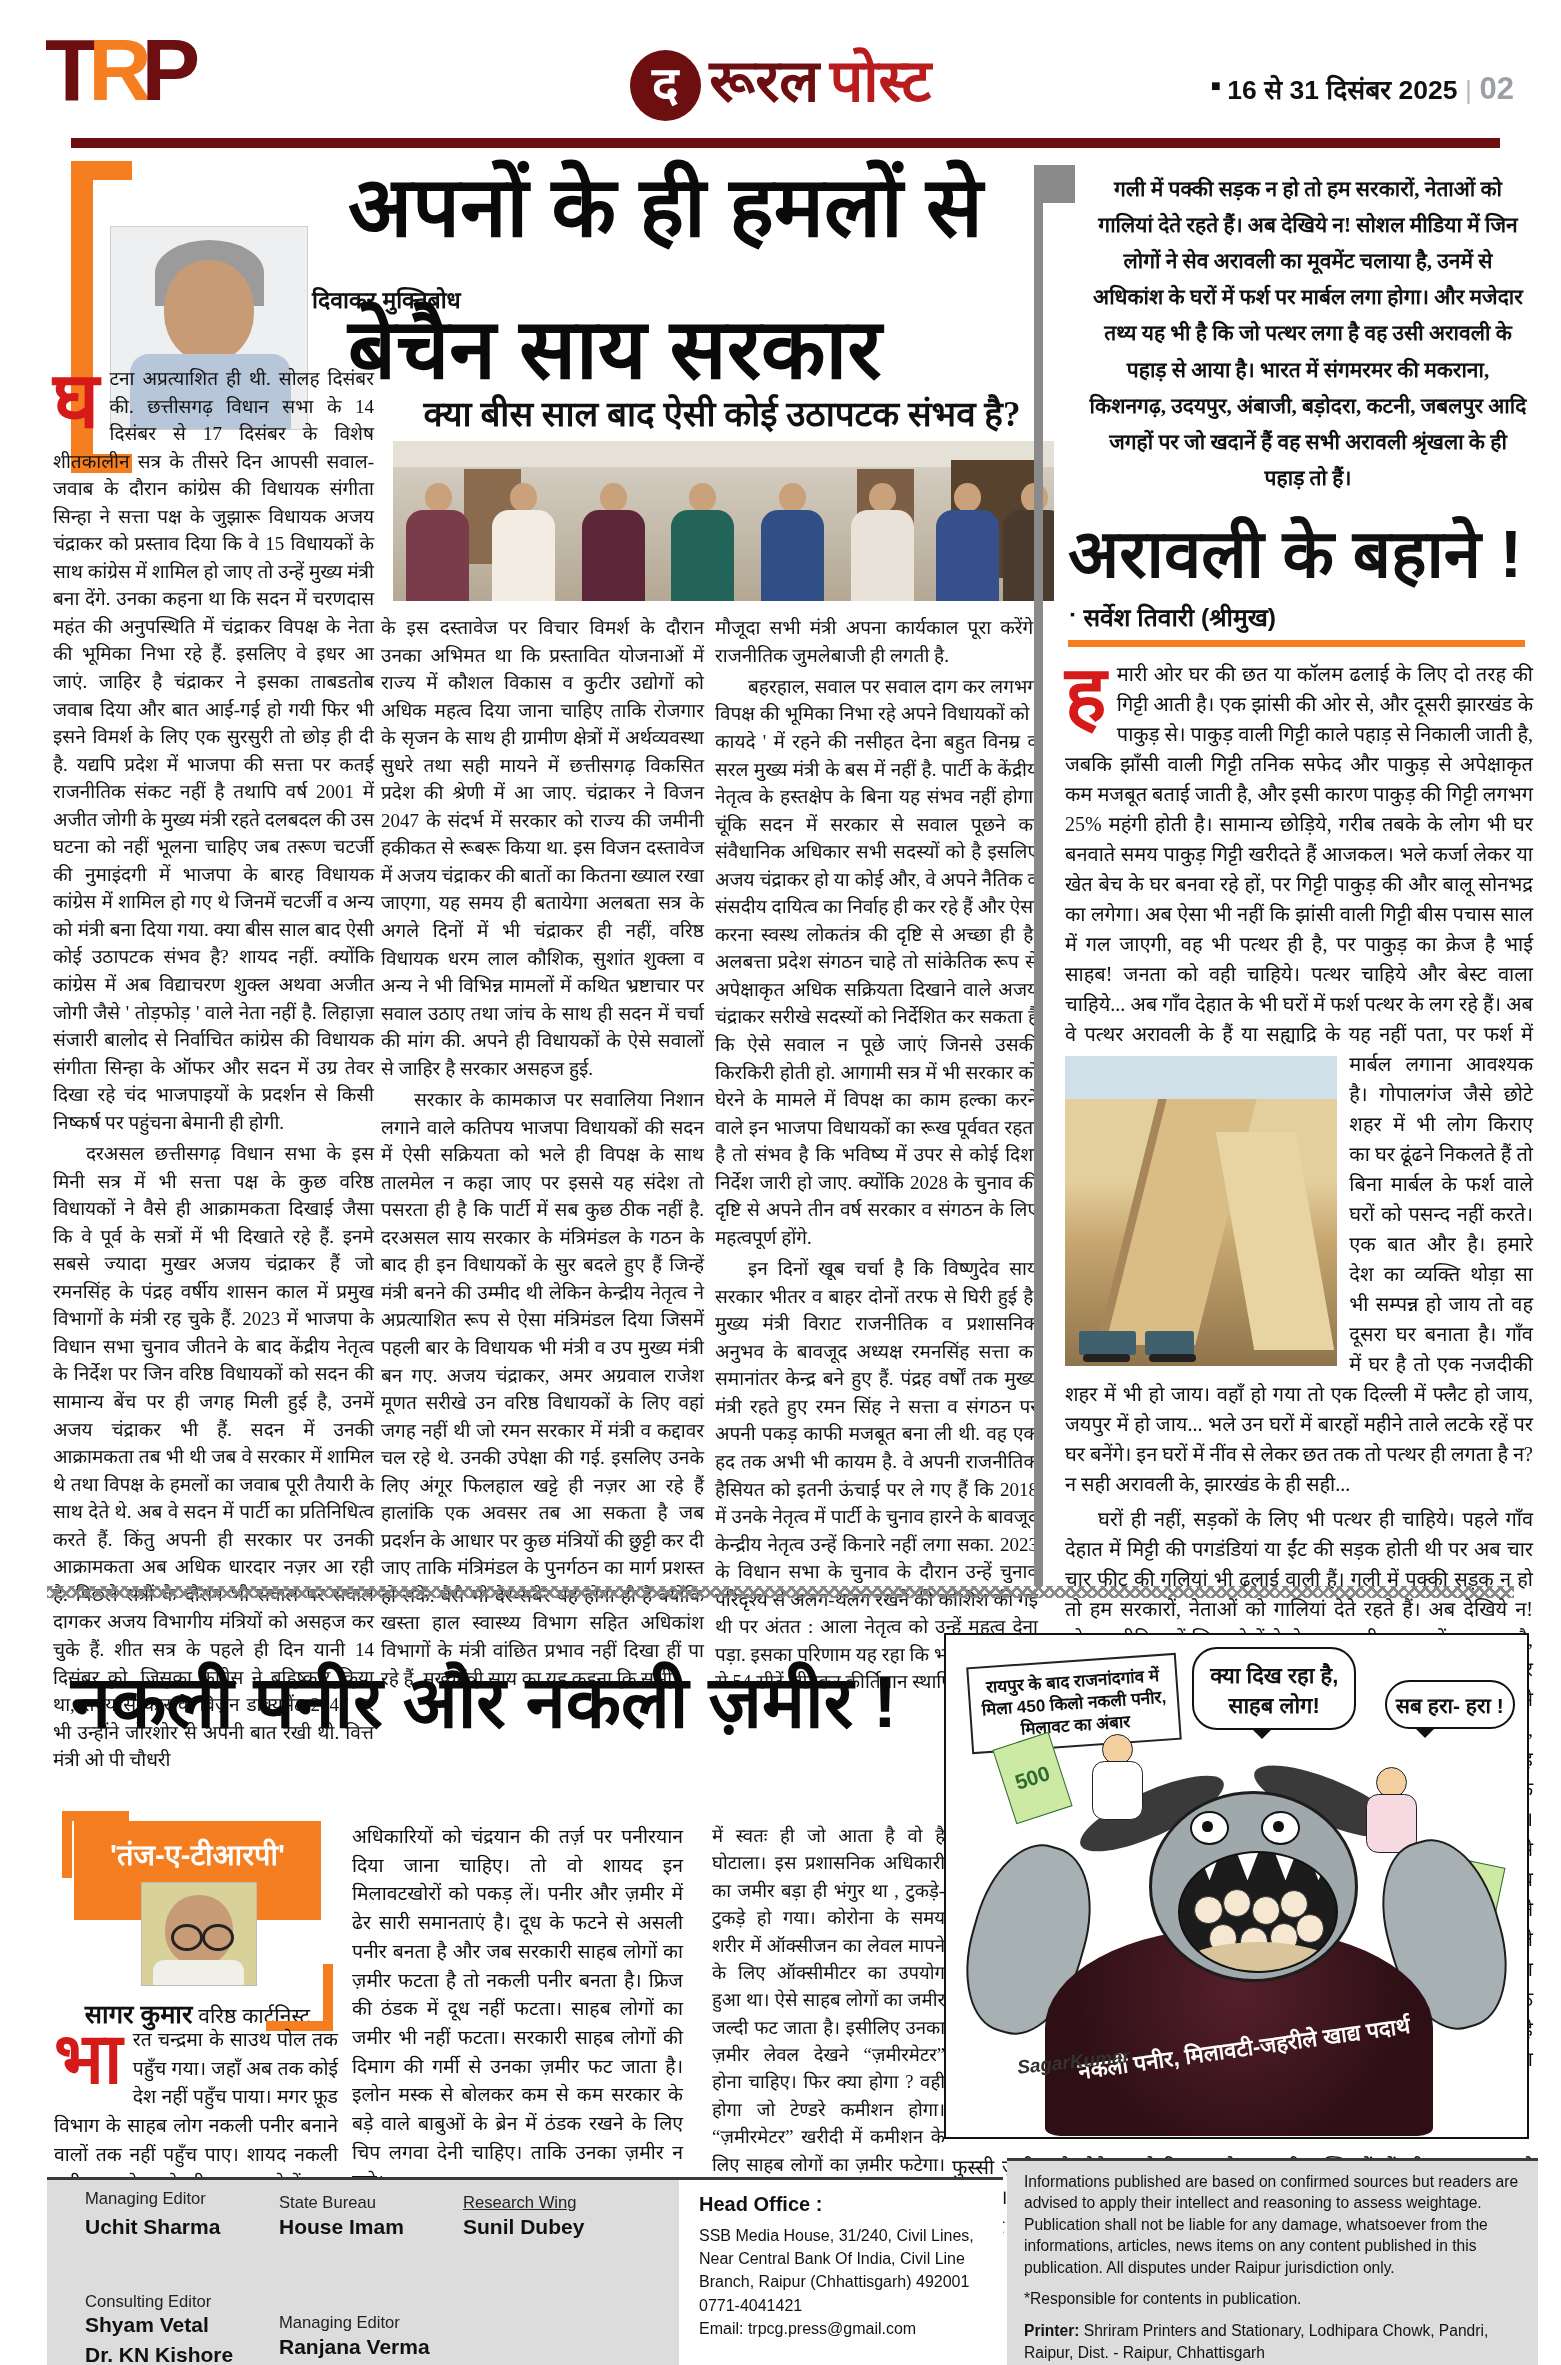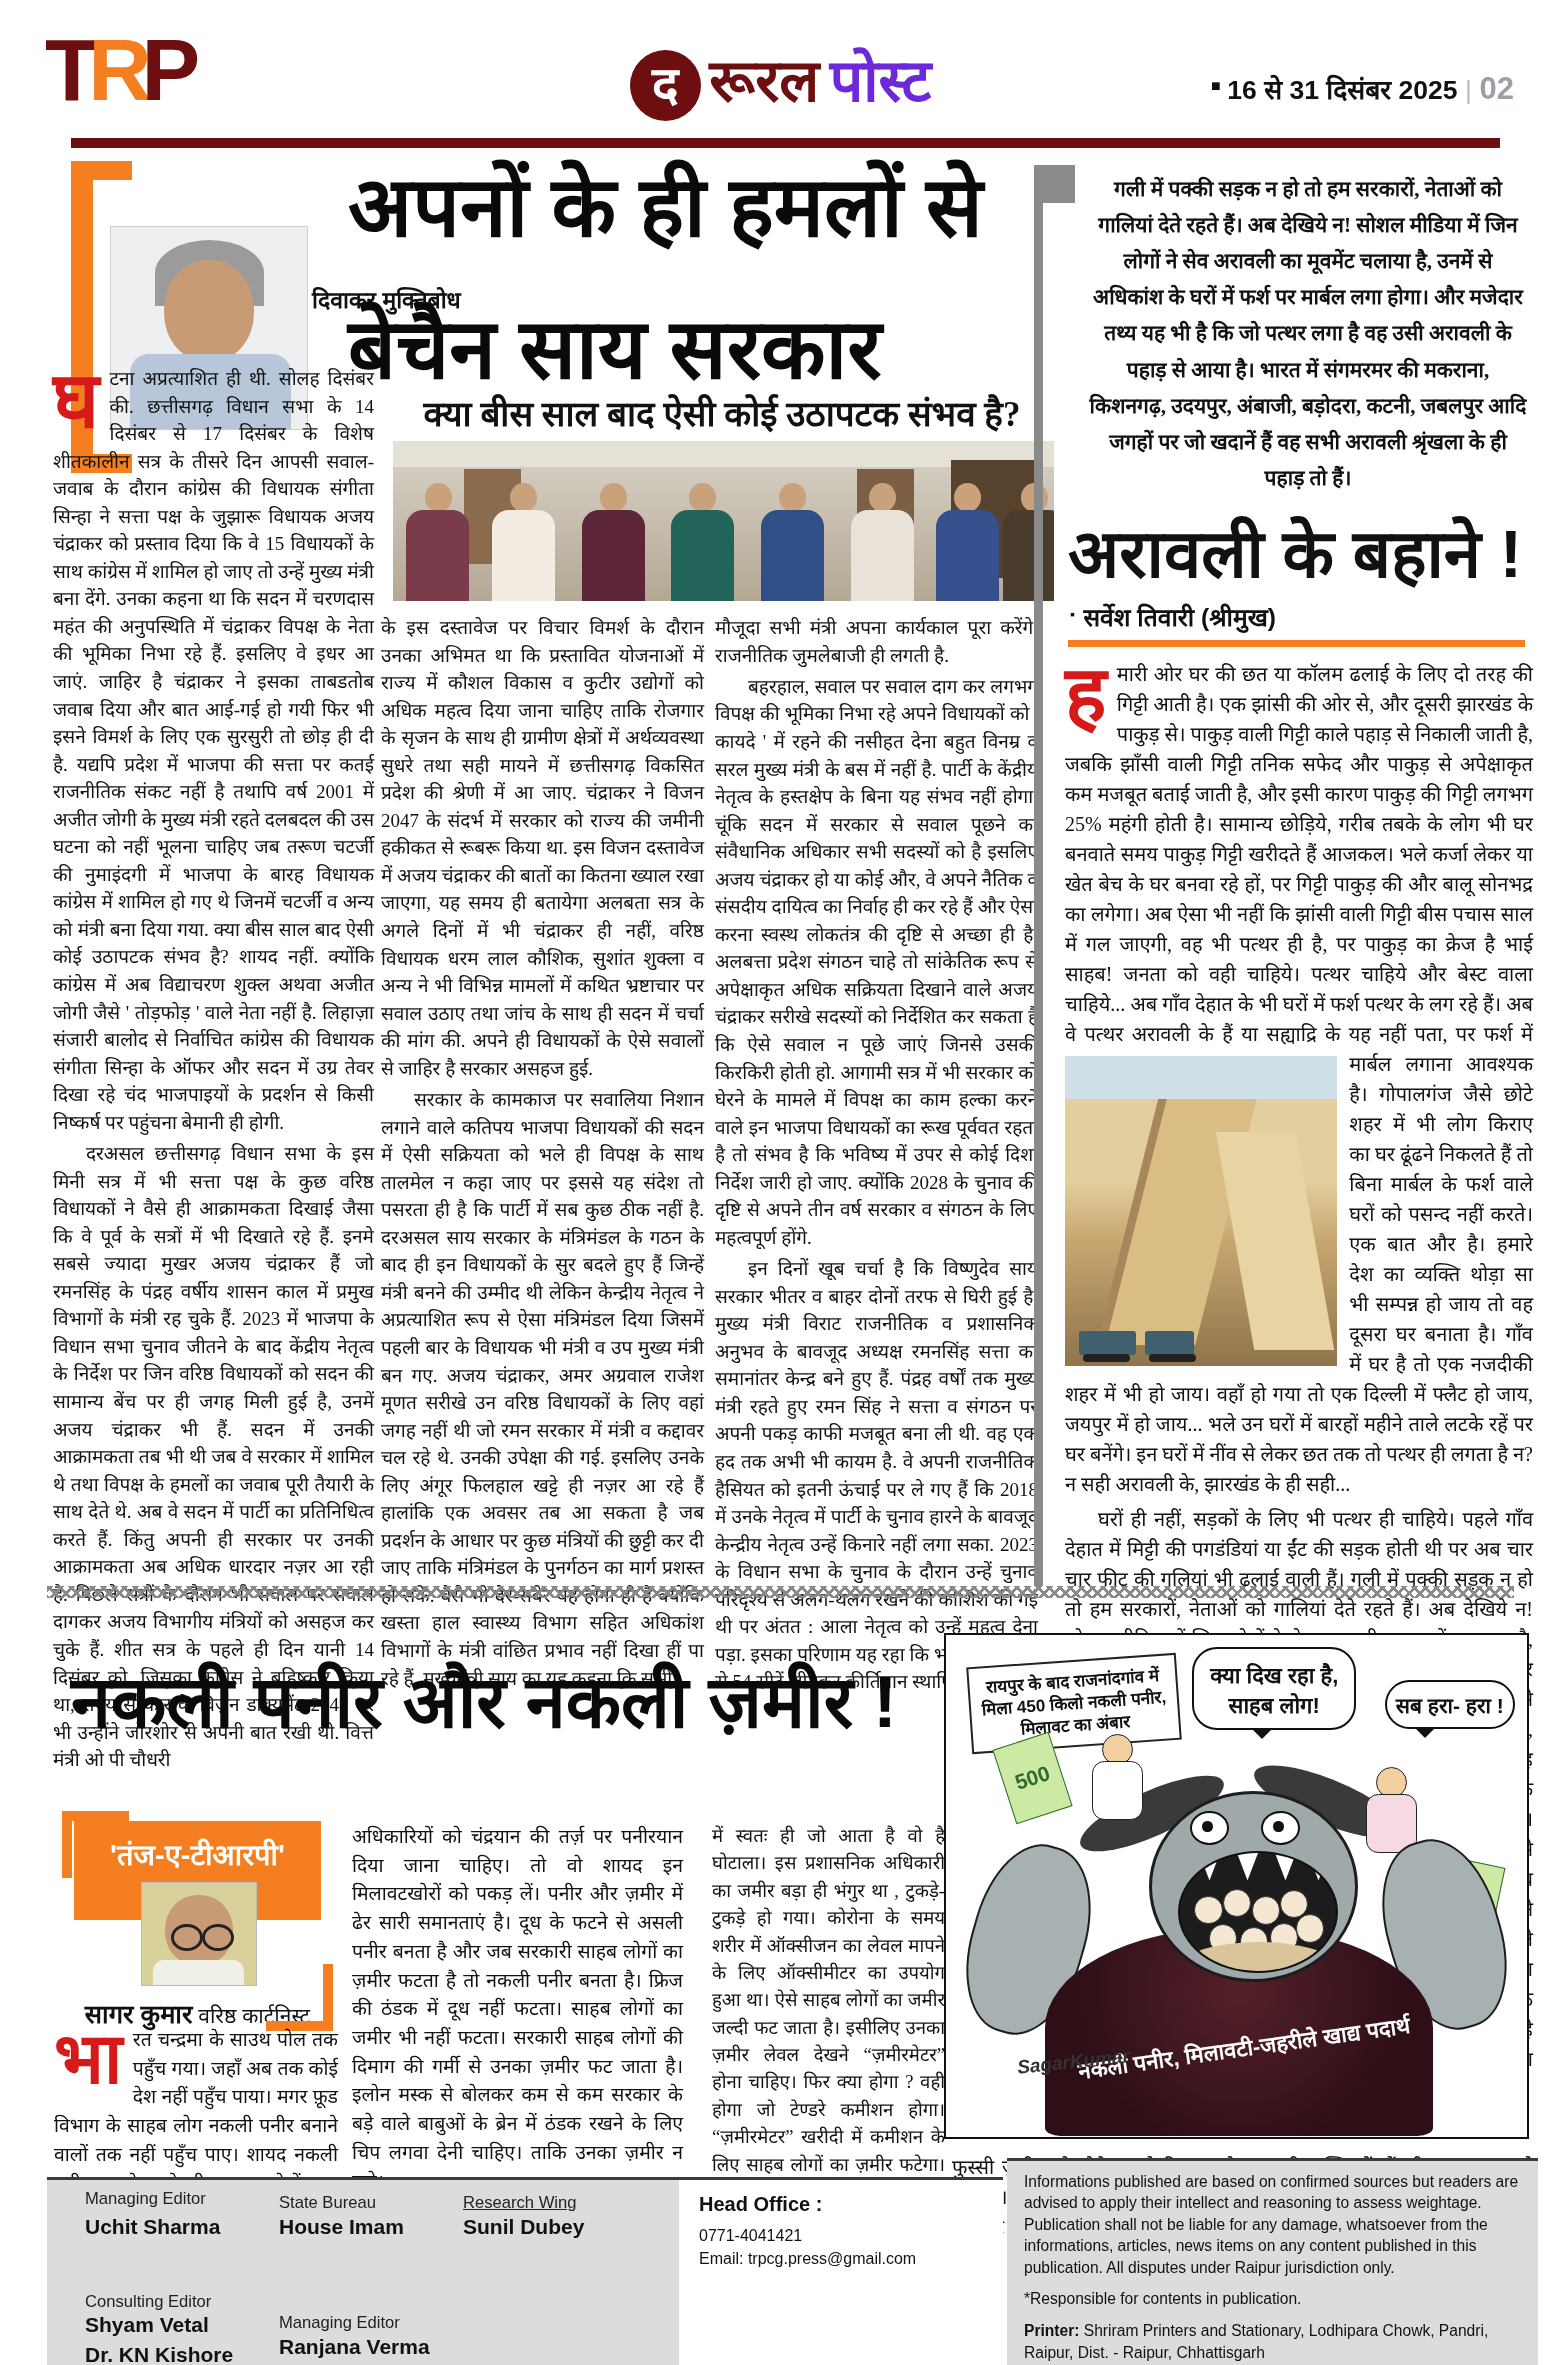--- a/index.html
+++ b/index.html
@@ -9,21 +9,21 @@
   
   .trp-logo{left:45px;top:26px;font-family:"Liberation Sans",sans-serif;
     font-weight:900;font-size:88px;letter-spacing:-10.4px;line-height:1;}
   .trp-logo .t,.trp-logo .p{color:#6d0f10;}
   .trp-logo .r{color:#f57e20;}
   .masthead{left:558px;top:43px;width:445px;text-align:center;white-space:nowrap;
     font-family:"Liberation Sans",sans-serif;font-weight:900;font-size:59px;line-height:1.3;}
   .masthead .pre{display:inline-block;width:71px;height:71px;border-radius:50%;
     background:#6d0f10;color:#fff;line-height:71px;vertical-align:middle;font-size:50px;}
   .masthead .w1{color:#6d0f10;margin-left:8.5px;}
-  .masthead .w2{color:#6d28d9;margin-left:10.4px;}
+  .masthead .w2{color:#b91c1c;margin-left:10.4px;}
   .dateline{left:1173px;top:71px;width:341px;text-align:right;
     font-family:"Liberation Sans",sans-serif;font-weight:700;font-size:26.5px;white-space:nowrap;}
   .dateline .bullet{font-size:16px;vertical-align:8.5px;margin-right:6.6px;}
   .dateline .sep{color:#b9b9b9;font-weight:400;margin:0 7.6px;}
   .dateline .pg{color:#9aa0a6;font-size:31px;font-weight:900;}
   .header-rule{left:71px;top:138px;width:1429px;height:10.4px;background:#6d0f10;}
   
   .bracket{left:71px;top:161px;width:22px;height:312px;background:#f57e20;}
   .bracket:before{content:"";position:absolute;left:0;top:0;width:61px;height:19px;background:#f57e20;}
   .bracket:after{content:"";position:absolute;left:0;bottom:0;width:61px;height:19px;background:#f57e20;}
@@ -360,20 +360,21 @@
   <div class="f-name" style="left:232px;top:35px;">House Imam</div>
   <div class="f-label" style="left:232px;top:133px;">Managing Editor</div>
   <div class="f-name" style="left:232px;top:155px;">Ranjana Verma</div>
   <div class="f-label" style="left:416px;top:13.2px;text-decoration:underline;">Research Wing</div>
   <div class="f-name" style="left:416px;top:35px;">Sunil Dubey</div>
 </div>
 
 <div class="abs head-office">
   <div class="inner">
     <div class="t">Head Office :</div>
+    <div>SSB Media House, 31/240, Civil Lines, Near Central Bank Of India, Civil Line Branch, Raipur (Chhattisgarh) 492001</div>
     <div>0771-4041421</div>
     <div>Email: trpcg.press@gmail.com</div>
   </div>
 </div>
 
 <div class="abs f-box disclaimer">
   <div class="inner">
     <div>Informations published are based on confirmed sources but readers are advised to apply their intellect and reasoning to assess weightage. Publication shall not be liable for any damage, whatsoever from the informations, articles, news items on any content published in this publication. All disputes under Raipur jurisdiction only.</div>
     <div class="p2">*Responsible for contents in publication.</div>
     <div class="p3"><span class="pl">Printer:</span><span> Shriram Printers and Stationary, Lodhipara Chowk, Pandri, Raipur, Dist. - Raipur, Chhattisgarh</span></div>

